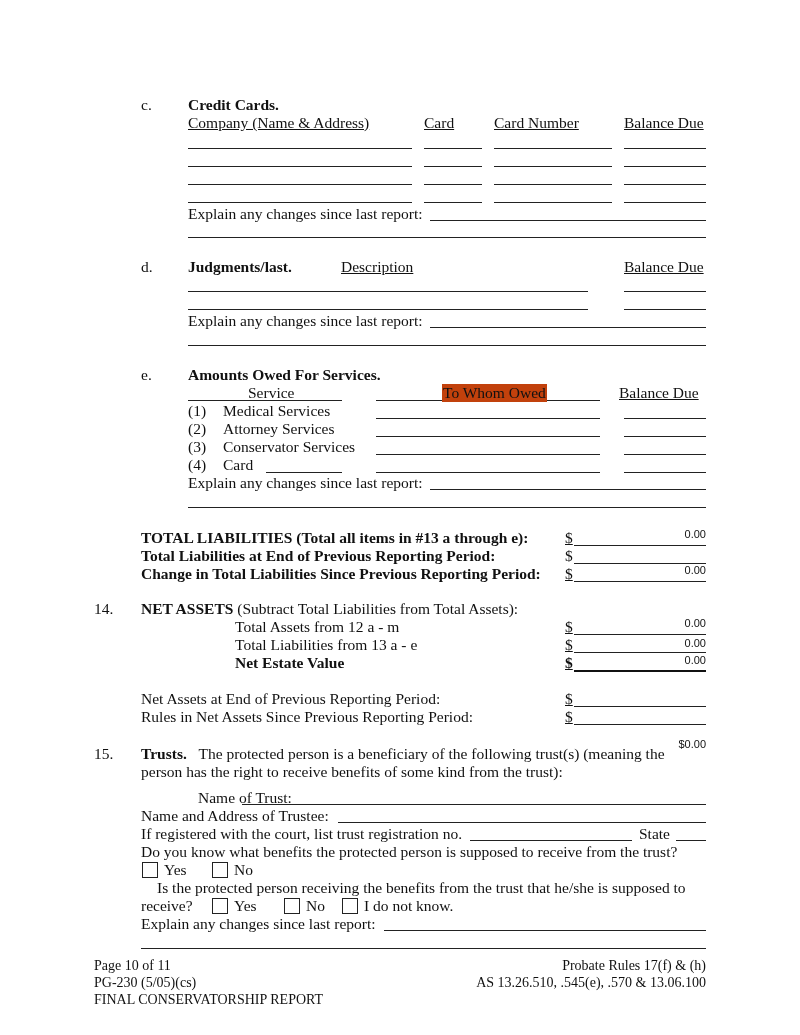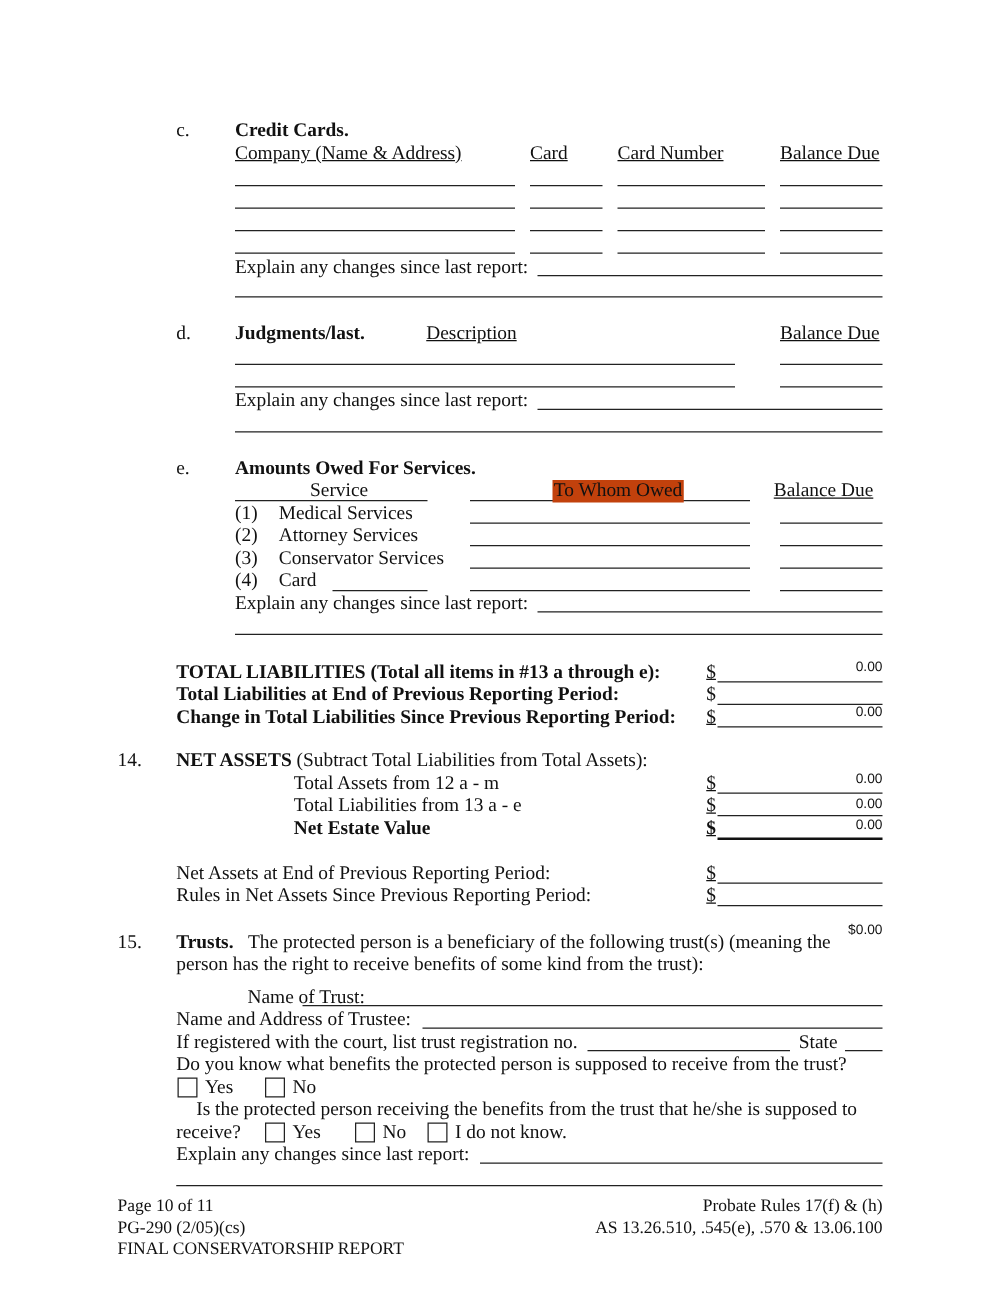--- a/index.html
+++ b/index.html
@@ -179,17 +179,17 @@
   <div class="chk" style="left:342px;top:898px;"></div>
   <span class="abs" style="left:364px;top:897px;">I do not know.</span>
 
   <span class="abs" style="left:141px;top:915px;">Explain any changes since last report:</span>
   <div class="line" style="left:384px;top:930px;width:322px;"></div>
   <div class="line" style="left:141px;top:948px;width:565px;"></div>
 </div>
 
 <div style="font-size:14px;">
   <span class="abs" style="left:94px;top:957px;font-size:14px;">Page 10 of 11</span>
-  <span class="abs" style="left:94px;top:974px;font-size:14px;">PG-290 (2/05)(cs)</span>
+  <span class="abs" style="left:94px;top:974px;font-size:14px;">PG-230 (5/05)(cs)</span>
   <span class="abs" style="left:94px;top:991px;font-size:14px;">FINAL CONSERVATORSHIP REPORT</span>
   <span class="abs" style="right:94px;top:957px;font-size:14px;text-align:right;">Probate Rules 17(f) &amp; (h)</span>
   <span class="abs" style="right:94px;top:974px;font-size:14px;text-align:left;">AS 13.26.510, .545(e), .570 &amp; 13.06.100</span>
 </div>
 
 </body></html>

